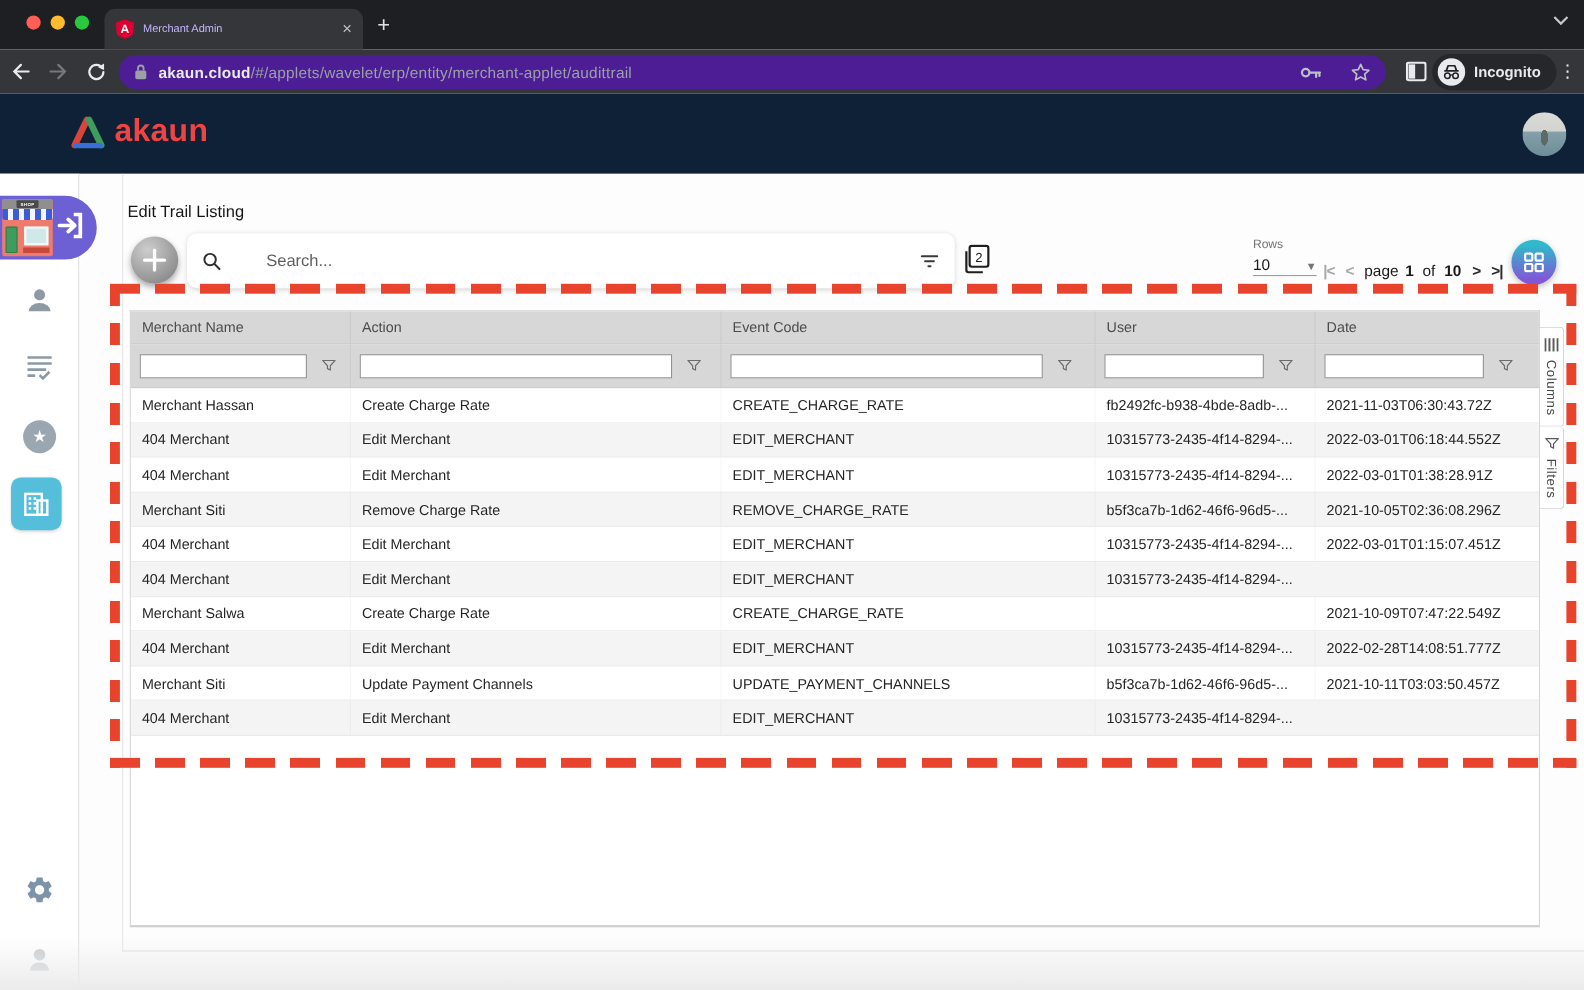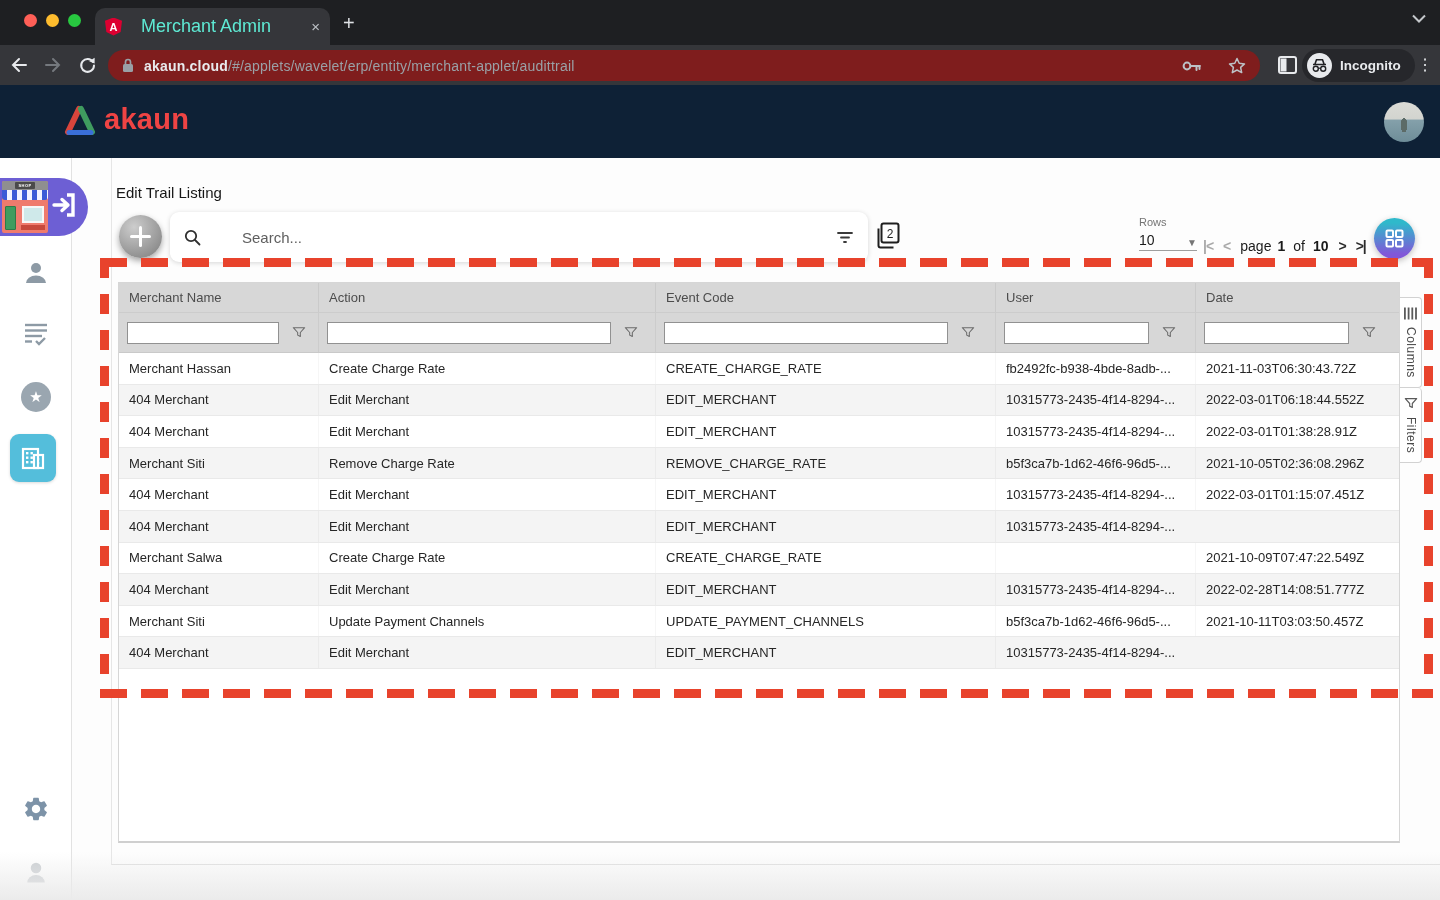--- a/index.html
+++ b/index.html
@@ -6,28 +6,28 @@
   html,body { width:1440px; height:900px; overflow:hidden; font-family:"Liberation Sans", sans-serif; background:#fff; }
 
   
   .tabstrip { position:absolute; left:0; top:0; width:1440px; height:45px; background:#1e1f22; }
   .light { position:absolute; top:14px; width:13px; height:13px; border-radius:50%; }
   .light.red { left:24px; background:#ff5f57; }
   .light.yellow { left:46px; background:#febc2e; }
   .light.green { left:68px; background:#28c840; }
   .tab { position:absolute; left:95px; top:8px; width:235px; height:37px; background:#35363a; border-radius:10px 10px 0 0; display:flex; align-items:center; padding:0 10px; }
   .favicon { width:17px; height:18px; background:#dd0031; clip-path:polygon(50% 0,100% 18%,92% 80%,50% 100%,8% 80%,0 18%); color:#fff; font-size:11px; font-weight:bold; display:flex; align-items:center; justify-content:center; flex:0 0 auto; }
-  .tab-title { color:#5eead4; font-size:18px; margin-left:19px; flex:1; white-space:nowrap; overflow:hidden; }
+  .tab-title { color:#c4b5fd; font-size:10px; margin-left:8px; flex:1; white-space:nowrap; overflow:hidden; }
   .tab-close { color:#bdc1c6; font-size:15px; margin-left:6px; cursor:default; }
   .newtab { position:absolute; left:343px; top:12px; color:#dfe1e5; font-size:20px; font-weight:300; }
   .win-chevron { position:absolute; right:14px; top:14px; }
 
   .toolbar { position:absolute; left:0; top:45px; width:1440px; height:40px; background:#35363a; display:flex; align-items:center; }
   .navbtn { width:30px; height:30px; display:flex; align-items:center; justify-content:center; margin-left:4px; }
-  .urlpill { position:absolute; left:108px; top:5px; width:1152px; height:31px; background:#7f1d1d; border-radius:16px; display:flex; align-items:center; padding:0 14px; }
+  .urlpill { position:absolute; left:108px; top:5px; width:1152px; height:31px; background:#4c1d95; border-radius:16px; display:flex; align-items:center; padding:0 14px; }
   .url-domain { color:#e8eaed; font-size:14px; font-weight:600; margin-left:10px; letter-spacing:.2px; }
   .url-path { color:#9aa0a6; font-size:14px; letter-spacing:.2px; }
   .pill-spacer { flex:1; }
   .incog { position:absolute; left:1302px; top:4px; height:33px; background:#26272b; border-radius:17px; display:flex; align-items:center; padding:0 14px 0 5px; }
   .incog-circle { width:25px; height:25px; border-radius:50%; background:#e8eaed; display:flex; align-items:center; justify-content:center; margin-right:8px; }
   .incog-label { color:#e8eaed; font-size:13.5px; font-weight:600; }
   .menu-dots { position:absolute; left:1417px; top:10px; color:#e8eaed; font-size:16px; letter-spacing:0; }
   .panel-icon { position:absolute; left:1278px; top:11px; }
 
   

